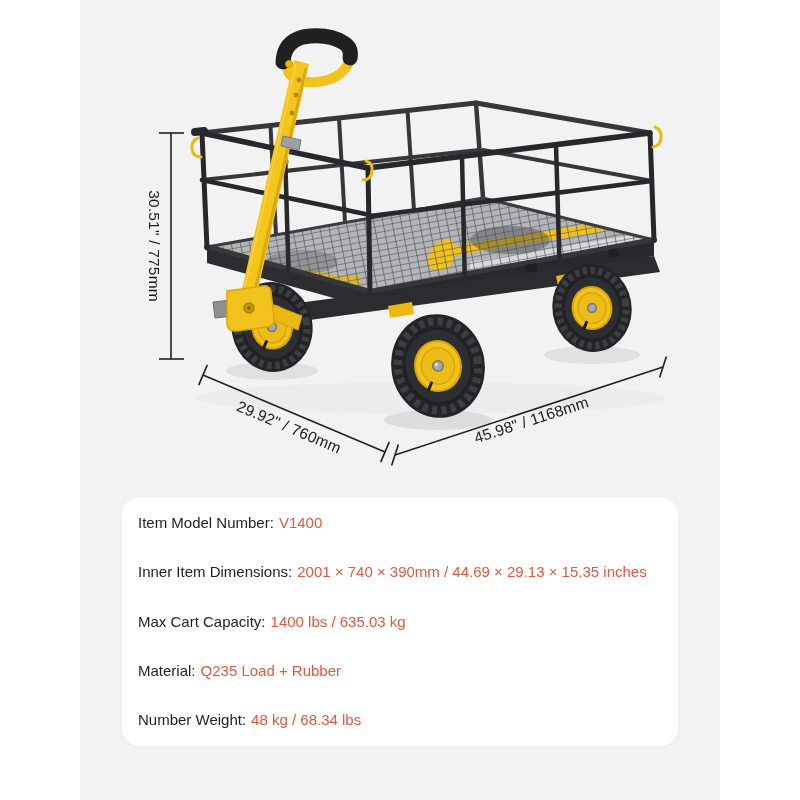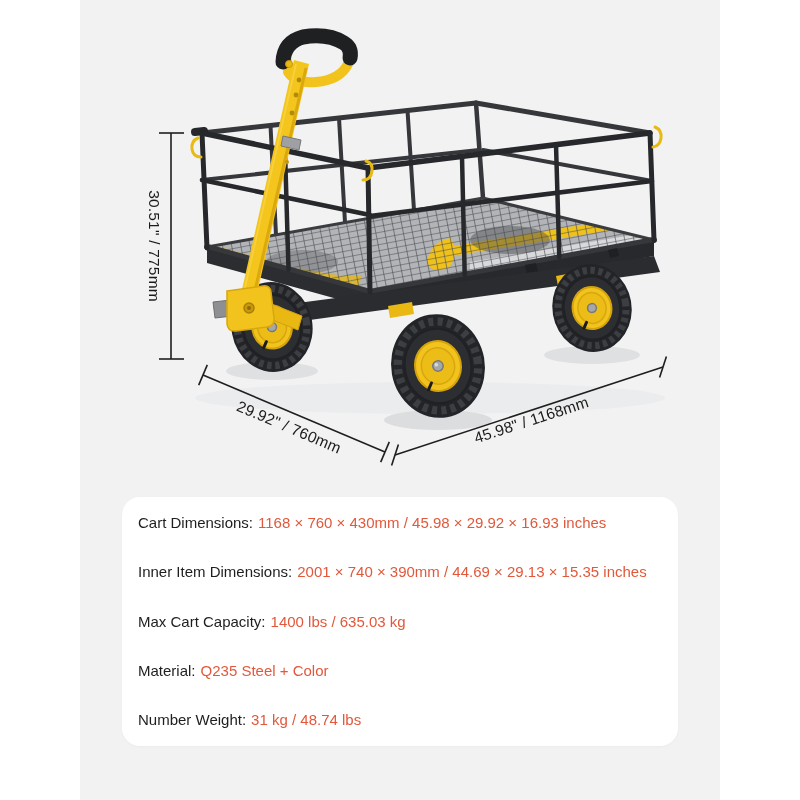--- a/index.html
+++ b/index.html
@@ -174,35 +174,35 @@
       </g>
     </g>
     <text class="dim-label" text-anchor="middle" transform="translate(149,246) rotate(90)">30.51" / 775mm</text>
     <text class="dim-label" text-anchor="middle" transform="translate(287,432) rotate(23)">29.92" / 760mm</text>
     <text class="dim-label" text-anchor="middle" transform="translate(533,425) rotate(-18)">45.98" / 1168mm</text>
   </svg>
 </div>
 
 <div class="spec-card">
 
-
-    <div class="spec-row">
-      <span class="spec-label">Cart Dimensions:</span><span class="spec-value">1168 × 760 × 430mm / 45.98 × 29.92 × 16.93 inches</span>
-    </div>
+    <div class="spec-row">
+      <span class="spec-label">Item Model Number:</span><span class="spec-value">V1400</span>
+    </div>
+
 
     <div class="spec-row">
       <span class="spec-label">Inner Item Dimensions:</span><span class="spec-value">2001 × 740 × 390mm / 44.69 × 29.13 × 15.35 inches</span>
     </div>
 
     <div class="spec-row">
       <span class="spec-label">Max Cart Capacity:</span><span class="spec-value">1400 lbs / 635.03 kg</span>
     </div>
 
 
     <div class="spec-row">
-      <span class="spec-label">Material:</span><span class="spec-value">Q235 Steel + Color</span>
-    </div>
-
-    <div class="spec-row">
-      <span class="spec-label">Number Weight:</span><span class="spec-value">31 kg / 48.74 lbs</span>
+      <span class="spec-label">Material:</span><span class="spec-value">Q235 Load + Rubber</span>
+    </div>
+
+    <div class="spec-row">
+      <span class="spec-label">Number Weight:</span><span class="spec-value">48 kg / 68.34 lbs</span>
     </div>
 
   </div>
 
 </body></html>

